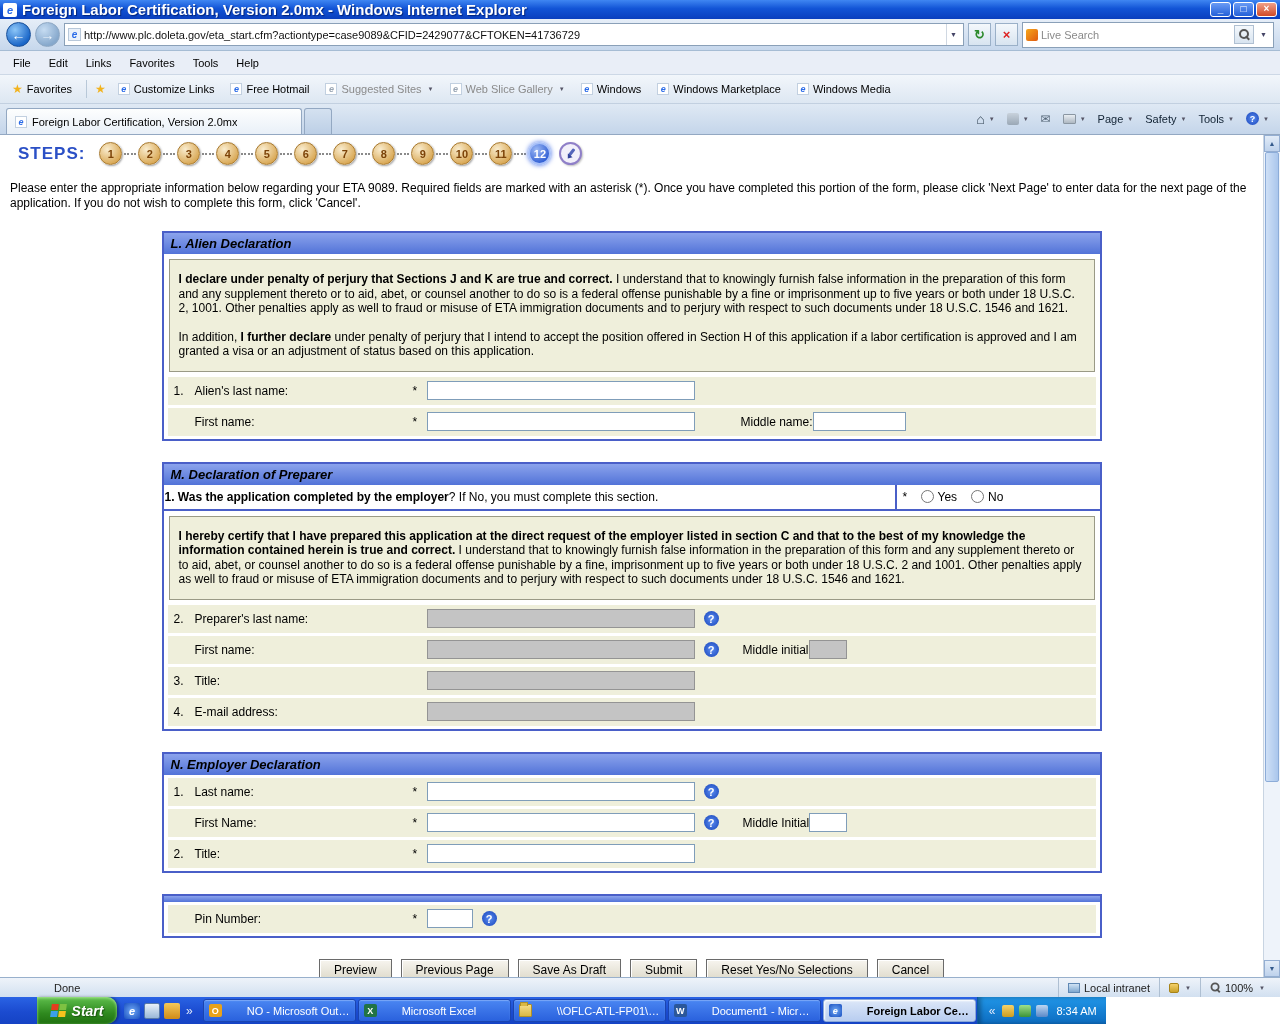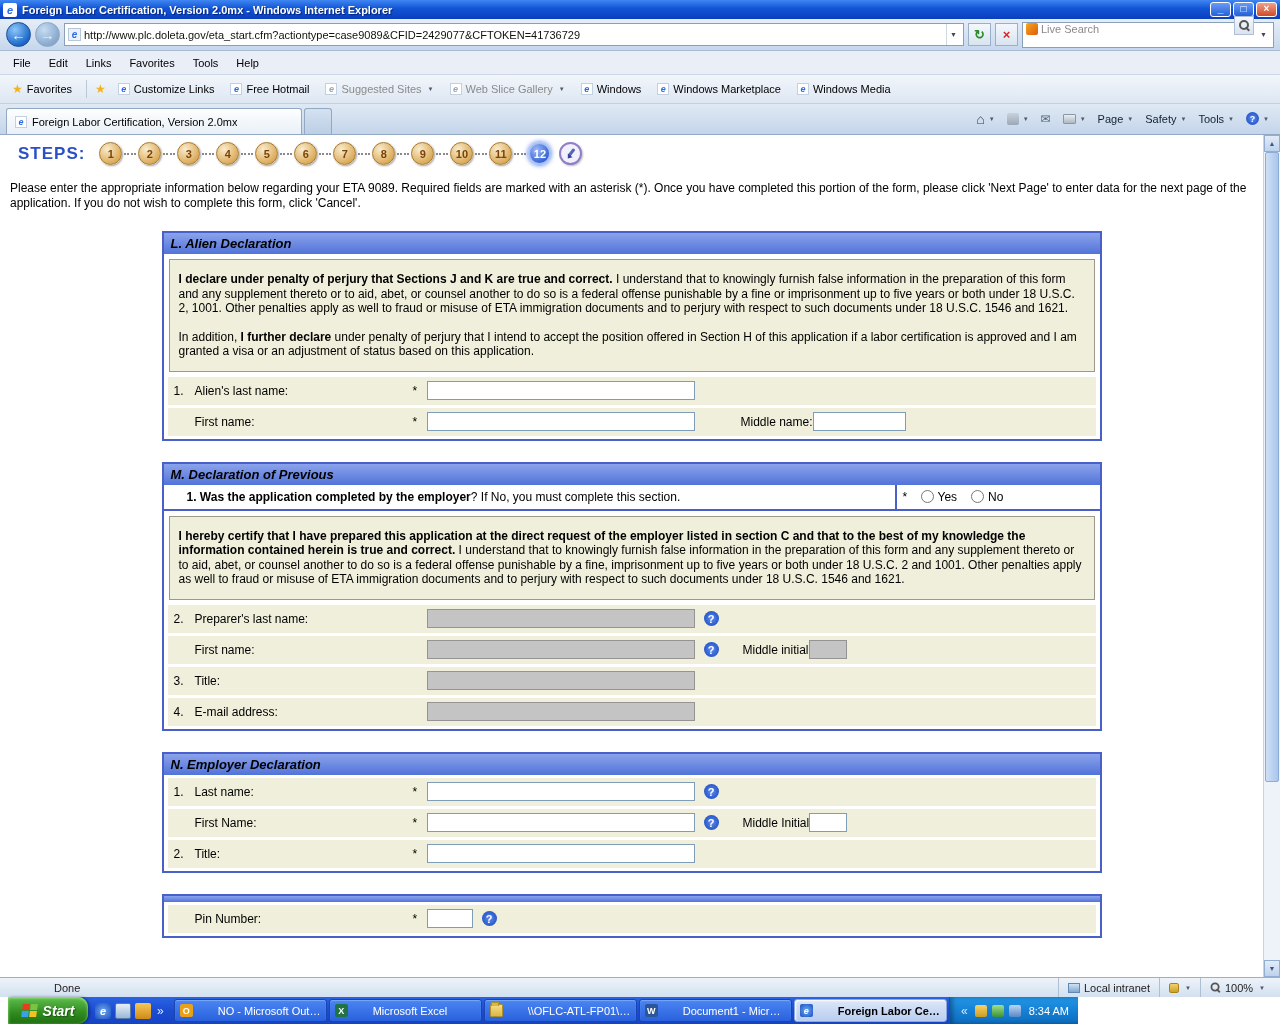--- a/index.html
+++ b/index.html
@@ -6,21 +6,21 @@
   html,body { width:1280px; height:1024px; }
   body { font-family:"Liberation Sans", sans-serif; background:#fff; }
   .screen { position:relative; width:1280px; height:1024px; overflow:hidden; background:#fff; }
 
   
   .titlebar { position:absolute; top:0; left:0; width:1280px; height:19px;
     background:linear-gradient(180deg,#3f86f2 0%, #1254d6 45%, #0a3fbe 100%);
     display:flex; align-items:center; padding:0 3px; }
   .ie-badge { width:14px; height:14px; background:#fff; border-radius:2px; color:#2a6be8;
     font-weight:bold; font-style:italic; font-size:11px; text-align:center; line-height:14px; }
-  .title-text { flex:1; color:#fff; font-size:11px; font-weight:bold; margin-left:5px;
+  .title-text { flex:1; color:#fff; font-size:15px; font-weight:bold; margin-left:5px;
     text-shadow:1px 1px 1px #00237a; white-space:nowrap; overflow:hidden; }
   .winbtns { display:flex; gap:2px; }
   .winbtn { width:21px; height:15px; border:1px solid #fff; border-radius:3px;
     background:linear-gradient(#6a9bf5,#2360d8); color:#fff; font-size:10px; font-weight:bold;
     text-align:center; line-height:12px; cursor:default; }
   .winbtn.close { background:linear-gradient(#f0a088,#d04a28); }
 
   
   .addressrow { position:absolute; top:19px; left:0; width:1280px; height:32px;
     background:linear-gradient(#e6eef8,#c6d7ec); border-bottom:1px solid #a6bcd4;
@@ -34,21 +34,21 @@
   .favicon { width:13px; height:13px; background:#eaf1fa; border:1px solid #b8c8da; color:#2a6be8;
     font-weight:bold; font-style:italic; font-size:10px; text-align:center; line-height:12px; flex:0 0 auto; }
   .addrinput { flex:1; border:none; outline:none; font-family:inherit; font-size:11px; color:#111; background:transparent; }
   .addr-dd { font-size:7px; color:#446; padding:0 3px; align-self:stretch; display:flex; align-items:center; }
   .addrfield .addr-dd { border-left:1px solid #d0d8e2; }
   .sqbtn { width:23px; height:23px; border:1px solid #9ab0c8; background:linear-gradient(#f4f8fc,#d8e4f0);
     display:flex; align-items:center; justify-content:center; font-size:13px; flex:0 0 auto; }
   .sqbtn.refresh { color:#2c8a2c; font-weight:bold; }
   .sqbtn.stop { color:#d22; font-weight:bold; }
   .searchbox { width:252px; height:23px; background:#fff; border:1px solid #8aa0b8;
-    display:flex; align-items:flex-end; padding:12px 3px; gap:3px; flex:0 0 auto; }
+    display:flex; align-items:center; padding:12px 3px; gap:3px; flex:0 0 auto; }
   .search-brand { width:12px; height:12px; background:linear-gradient(135deg,#f6a71b,#e05a10); border-radius:2px; flex:0 0 auto; }
   .searchinput { flex:1; border:none; outline:none; font-family:inherit; font-size:11px; }
   .searchinput::placeholder { color:#8a8a8a; }
   .searchbtn { width:20px; height:19px; background:linear-gradient(#f4f8fc,#d8e4f0); border:1px solid #b0c0d2;
     display:flex; align-items:center; justify-content:center; }
   .mag { width:11px; height:11px; position:relative; display:inline-block; }
   .mag::before { content:""; position:absolute; width:6px; height:6px; border:2px solid #555; border-radius:50%; left:0; top:0; }
   .mag::after { content:""; position:absolute; width:5px; height:2px; background:#555; transform:rotate(45deg); left:6px; top:8px; }
 
   
@@ -132,42 +132,42 @@
   input.ftext { width:268px; height:19px; border:1px solid #7f9db9; background:#fff; font-family:inherit; font-size:12px; padding:1px 3px; }
   input.ftext:disabled { background:#c4c4c4; border:1px solid #949494; }
   input.midname { width:93px; }
   input.midinit { width:38px; }
   input.pininput { width:46px; }
   .help { width:15px; height:15px; border-radius:50%; flex:0 0 auto; background:radial-gradient(#5d8ef0,#1340b8);
     color:#fff; font-size:11px; font-weight:bold; display:inline-flex; align-items:center; justify-content:center; margin-left:9px; }
   .midlabel { margin-left:46px; margin-right:0; white-space:nowrap; }
   .midlabel.afterhelp { margin-left:24px; }
   .qrow { display:flex; font-size:12px; border-bottom:2px solid #4a5fc8; background:#fff; }
-  .qleft { flex:1; padding:5px 23px; }
+  .qleft { flex:1; padding:5px 1px; }
   .qright { width:205px; border-left:2px solid #4a5fc8; display:flex; align-items:center; padding:3px 6px; gap:4px; }
   .qright .rlabel { margin-right:10px; }
   .section.pin .pinbar { height:6px; background:linear-gradient(#8ba3ec,#5273d8); }
   .btnrow { display:flex; justify-content:center; gap:9px; margin:20px 0 26px 0; }
   .wbtn { font-family:inherit; font-size:12px; height:23px; padding:0 14px; color:#000;
     background:linear-gradient(#f7f5ef,#dcd8c8); border:1px solid #6a6a6a;
     box-shadow:inset 1px 1px 0 #fff; cursor:default; white-space:nowrap; }
 
   
   .statusbar { position:absolute; top:977px; left:0; width:1280px; height:20px;
     background:linear-gradient(#eef3fa,#d2e0f0); border-top:1px solid #98b0cc;
     display:flex; align-items:center; font-size:11px; color:#222; padding:0 6px; }
   .statustext { flex:1;padding-left:48px; }
   .sseg { display:flex; align-items:center; gap:4px; border-left:1px solid #aebfd2; padding:0 9px; height:100%; }
   .zoneicon { width:12px; height:10px; background:linear-gradient(#cfe2f4,#7fa8d0); border:1px solid #5f88b4; }
   .pmicon { width:10px; height:10px; border-radius:2px; background:linear-gradient(#f4d06a,#caa22a); border:1px solid #a88418; }
   .mag.small { transform:scale(0.9); }
 
   
-  .taskbar { position:absolute; bottom:0; left:8px; width:1070px; height:27px;
-    background:linear-gradient(#2a63e4,#1b4bd0 55%, #1543c4); display:flex; align-items:stretch; }
+  .taskbar { position:absolute; bottom:0; left:0; width:1070px; height:27px;
+    background:linear-gradient(#2a63e4,#1b4bd0 55%, #1543c4); display:flex; align-items:stretch;padding-left:37px; }
   .startbtn { width:80px; flex:0 0 auto; background:linear-gradient(#5fbf4d,#2f8a1f 60%, #1f7010);
     border-radius:0 10px 10px 0; color:#fff; font-weight:bold; font-style:italic; font-size:14px;
     display:flex; align-items:center; justify-content:center; gap:5px;
     box-shadow:inset 0 1px 3px #a8e890, 2px 0 3px rgba(0,0,0,0.35); text-shadow:1px 1px 1px #1c5510; }
   .winlogo { width:16px; height:13px; display:inline-grid; grid-template-columns:7px 7px; grid-template-rows:6px 6px; gap:1px; transform:skewX(-8deg); }
   .winlogo i { display:block; }
   .q.r{background:#e53d1f}.q.g{background:#7ec242}.q.b{background:#3aa0e8}.q.y{background:#f5c21d}
   .quicklaunch { display:flex; align-items:center; gap:4px; padding:0 7px; flex:0 0 auto; }
   .ql { width:16px; height:16px; border-radius:2px; display:flex; align-items:center; justify-content:center;
     font-size:11px; font-weight:bold; font-style:italic; color:#fff; }
@@ -385,21 +385,21 @@
             <span class="flabel">First name:</span>
             <span class="freq">*</span>
             <input class="ftext" style="">
             <span class="midlabel">Middle name:</span>
             <input class="ftext midname" style="">
           </div>
         </div>
 
         <div class="section">
           <div class="sheader">
-              <span>M. Declaration of Previous</span>
+              <span>M. Declaration of Preparer</span>
             </div>
           <div class="qrow">
             <div class="qleft"><b>1. Was the application completed by the employer</b><span>? If No, you must complete this section.</span></div>
             <div class="qright">
               <span class="freq">*</span>
               <input type="radio" name="byemployer" style="">
               <span class="rlabel">Yes</span>
               <input type="radio" name="byemployer" style="">
               <span class="rlabel">No</span>
             </div>
@@ -469,20 +469,28 @@
           <div class="pinbar"></div>
           <div class="frow">
             <span class="fnum"></span>
             <span class="flabel">Pin Number:</span>
             <span class="freq">*</span>
             <input class="ftext pininput" style="">
             <span class="help">?</span>
           </div>
         </div>
 
+        <div class="btnrow">
+          <button class="wbtn">Preview</button>
+          <button class="wbtn">Previous Page</button>
+          <button class="wbtn">Save As Draft</button>
+          <button class="wbtn">Submit</button>
+          <button class="wbtn">Reset Yes/No Selections</button>
+          <button class="wbtn">Cancel</button>
+        </div>
 
       </div>
     </div>
   </div>
 
   <div class="scrollbar">
     <div class="sarrow">▲</div>
     <div class="strack">
         <div class="sthumb"></div>
       </div>

